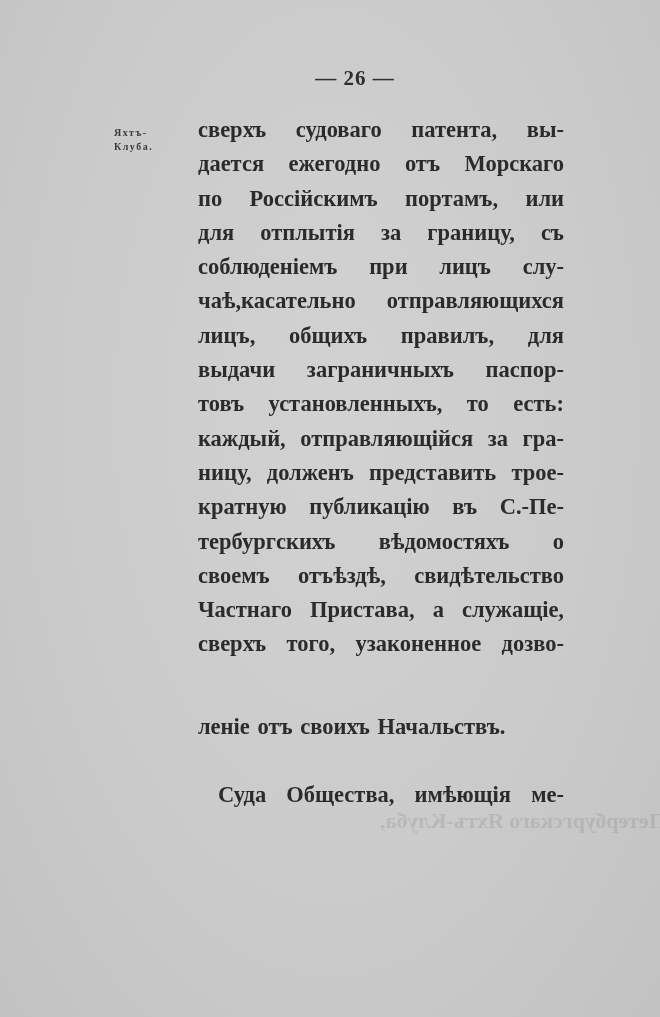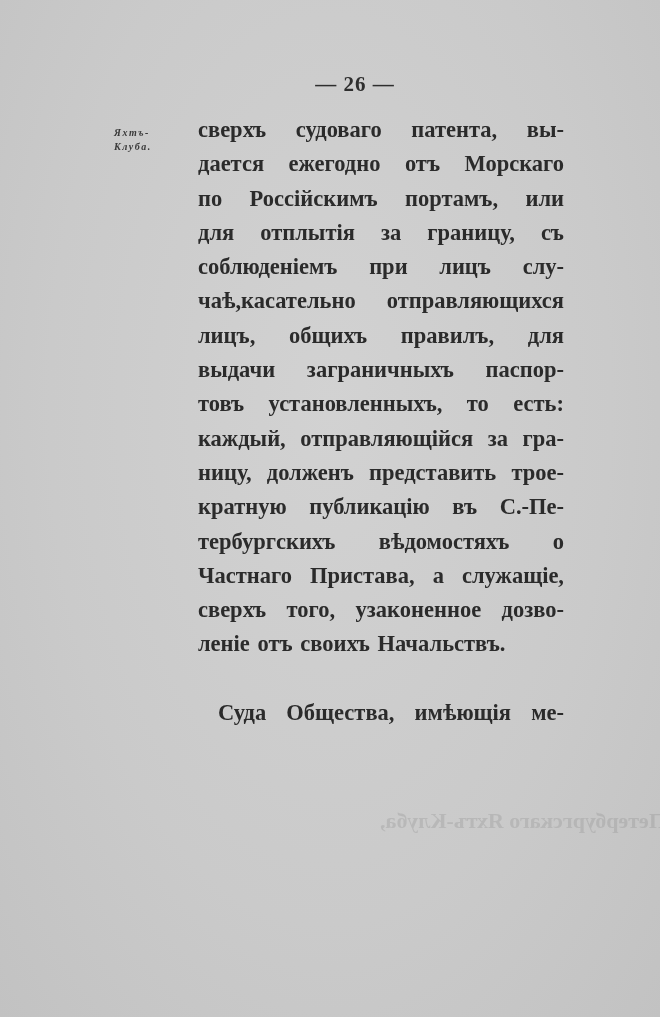--- a/index.html
+++ b/index.html
@@ -16,21 +16,21 @@
     }
     .page {
       position: absolute;
       left: 0; top: 0;
       width: 660px; height: 1017px;
       background:
         radial-gradient(ellipse at 50% 40%, #d2d2d2 0%, #cacaca 60%, #c2c2c2 100%);
     }
     .page-number {
       position: absolute;
-      top: 72px;
+      top: 66px;
       left: 0;
       width: 660px;
       text-align: center;
       font-family: "Liberation Serif", serif;
       font-weight: bold;
       font-size: 21px;
       color: #2e2e2e;
       letter-spacing: 1px;
       padding-left: 50px;
       box-sizing: border-box;
@@ -39,21 +39,20 @@
       position: absolute;
       left: 114px;
       top: 126px;
       width: 62px;
       font-family: "Liberation Serif", serif;
       font-weight: bold;
       font-size: 10px;
       line-height: 14px;
       color: #3a3a3a;
       letter-spacing: 1.5px;
-      font-style: italic;
     }
     .text-block {
       position: absolute;
       left: 198px;
       top: 113px;
       width: 366px;
     }
     .line {
       display: block;
       height: 34.3px;
@@ -62,20 +61,21 @@
       font-weight: bold;
       font-size: 22.5px;
       color: #2b2b2b;
       text-align: justify;
       text-align-last: justify;
       white-space: nowrap;
       word-spacing: 2px;
     }
     .line.last {
       text-align-last: left;
+      margin-top: 48px;
     }
     .paragraph-gap {
       height: 34px;
     }
     .line.indent {
       padding-left: 20px;
     }
     .show-through {
       position: absolute;
       color: rgba(60,60,60,0.13);
@@ -108,20 +108,21 @@
     <span class="line">для отплытія за границу, съ</span>
     <span class="line">соблюденіемъ при лицъ слу-</span>
     <span class="line">чаѣ,касательно отправляющихся</span>
     <span class="line">лицъ, общихъ правилъ, для</span>
     <span class="line">выдачи заграничныхъ паспор-</span>
     <span class="line">товъ установленныхъ, то есть:</span>
     <span class="line">каждый, отправляющійся за гра-</span>
     <span class="line">ницу, долженъ представить трое-</span>
     <span class="line">кратную публикацію въ С.-Пе-</span>
     <span class="line">тербургскихъ вѣдомостяхъ о</span>
+    <span class="line">своемъ отъѣздѣ, свидѣтельство</span>
     <span class="line">Частнаго Пристава, а служащіе,</span>
     <span class="line">сверхъ того, узаконенное дозво-</span>
     <span class="line last">леніе отъ своихъ Начальствъ.</span>
 
     <div class="paragraph-gap"></div>
 
     <span class="line indent">Суда Общества, имѣющія ме-</span>
   </div>
 
 </div>

